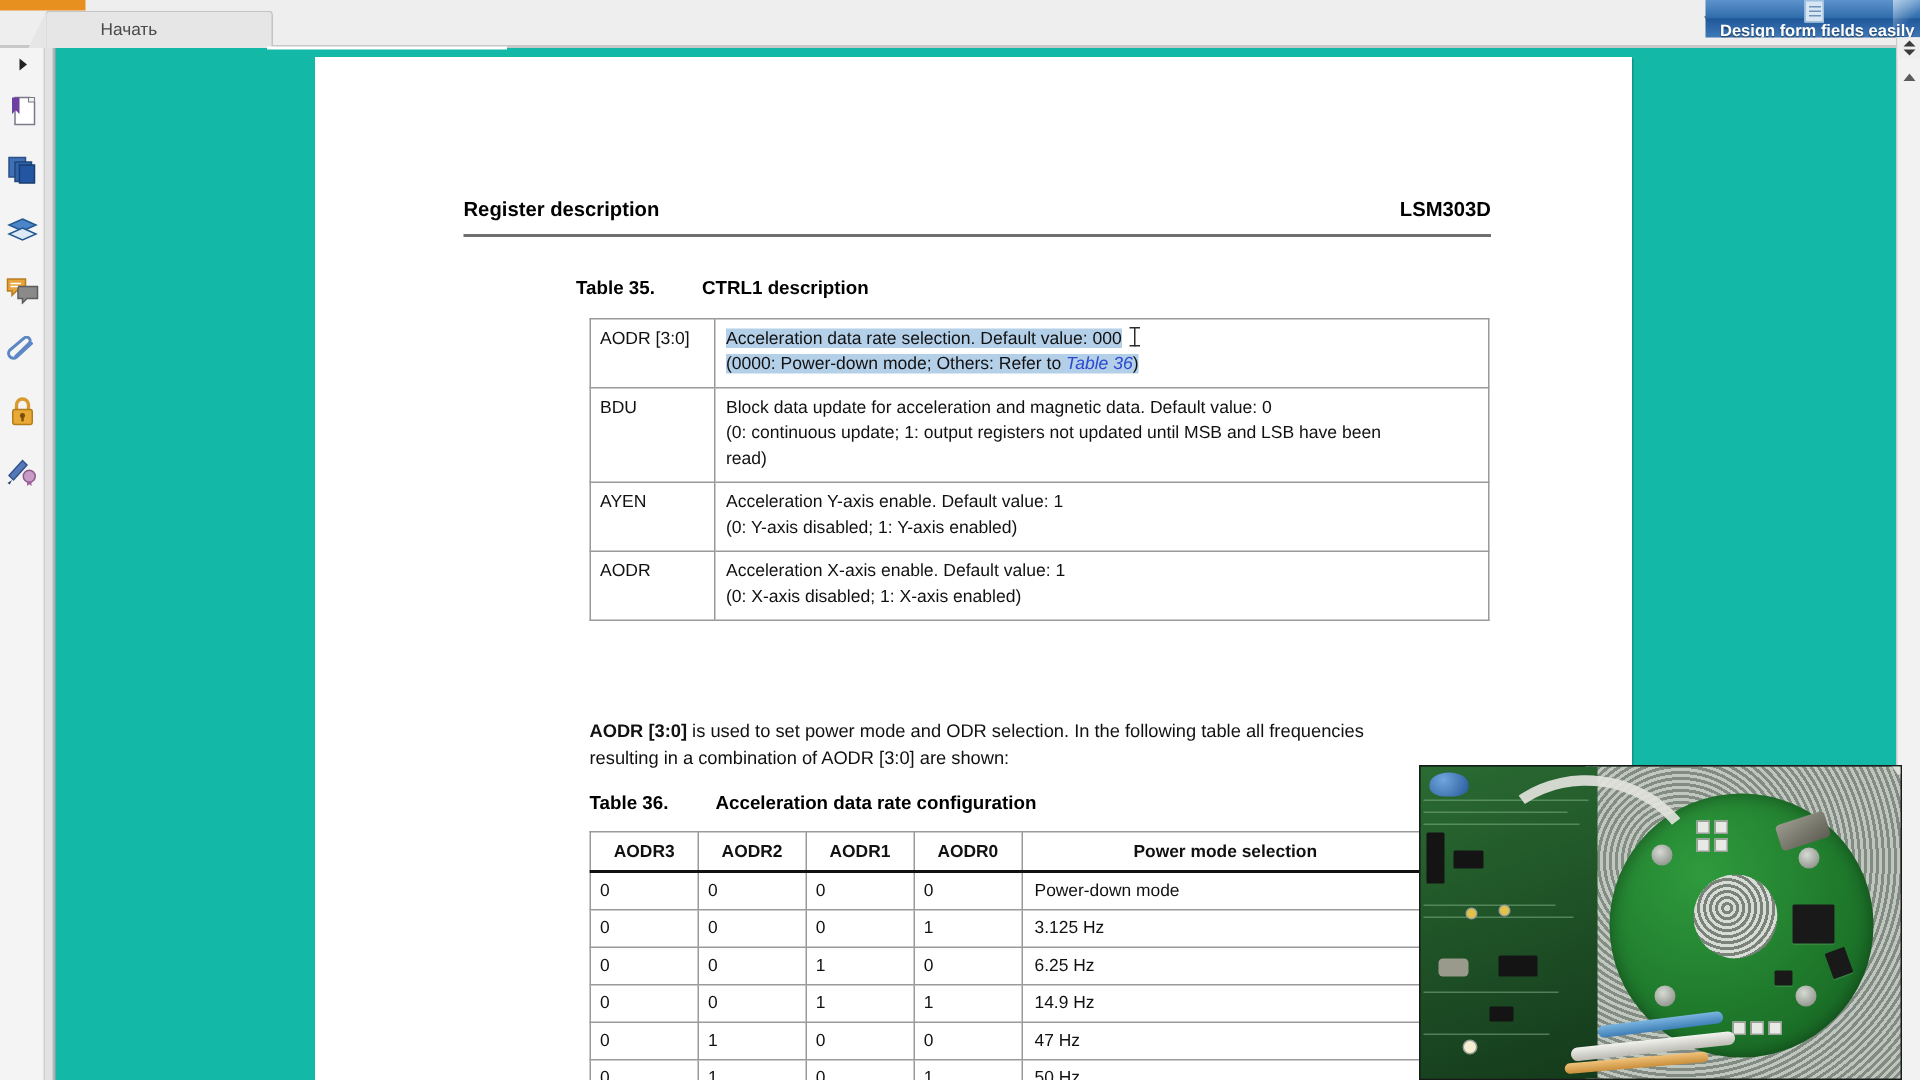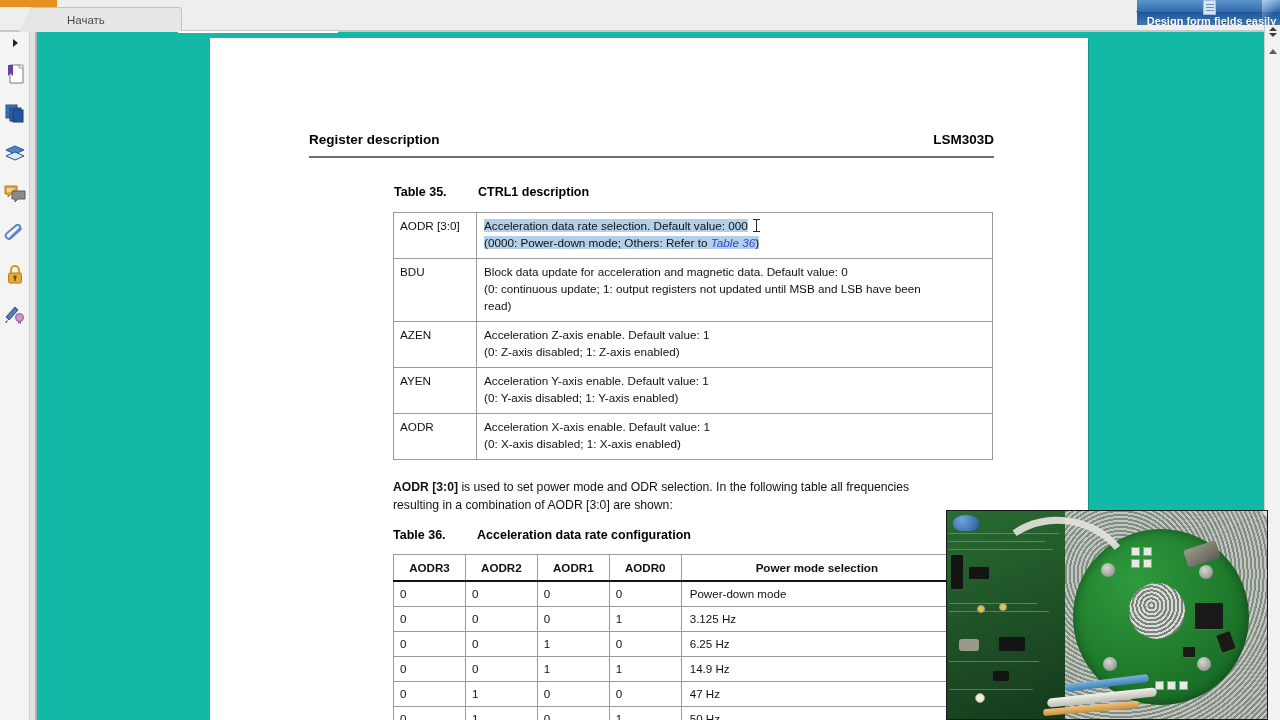--- a/index.html
+++ b/index.html
@@ -458,47 +458,40 @@
 
   <div class="viewport">
     <div class="page">
 
       <div class="doc-header">
         <span>Register description</span>
         <span>LSM303D</span>
       </div>
       <div class="doc-header-rule"></div>
 
-      <div class="tbl-caption" style="left:184px; top:147px;">
+      <div class="tbl-caption" style="left:174px; top:147px;">
         <span class="cap-num">Table 35.</span>
         <span>CTRL1 description</span>
       </div>
 
       <table class="t35">
         <tbody id="t35-body">
             <tr>
               <td class="k">AODR [3:0]</td>
               <td>
                 <div><span class="sel">Acceleration data rate selection. Default value: 000</span><span class="ibeam"></span></div>
                 <div><span class="sel">(0000: Power-down mode; Others: Refer to <span class="lnk">Table 36</span>)</span></div>
               </td>
             </tr>
             <tr>
               <td class="k">BDU</td>
               <td>
                 <div><span>Block data update for acceleration and magnetic data. Default value: 0</span></div>
                 <div><span>(0: continuous update; 1: output registers not updated until MSB and LSB have been</span></div>
                 <div>read)</div>
-              </td>
-            </tr>
-            <tr>
-              <td class="k">AZEN</td>
-              <td>
-                <div><span>Acceleration Z-axis enable. Default value: 1</span></div>
-                <div><span>(0: Z-axis disabled; 1: Z-axis enabled)</span></div>
               </td>
             </tr>
             <tr>
               <td class="k">AYEN</td>
               <td>
                 <div><span>Acceleration Y-axis enable. Default value: 1</span></div>
                 <div><span>(0: Y-axis disabled; 1: Y-axis enabled)</span></div>
               </td>
             </tr>
             <tr>

